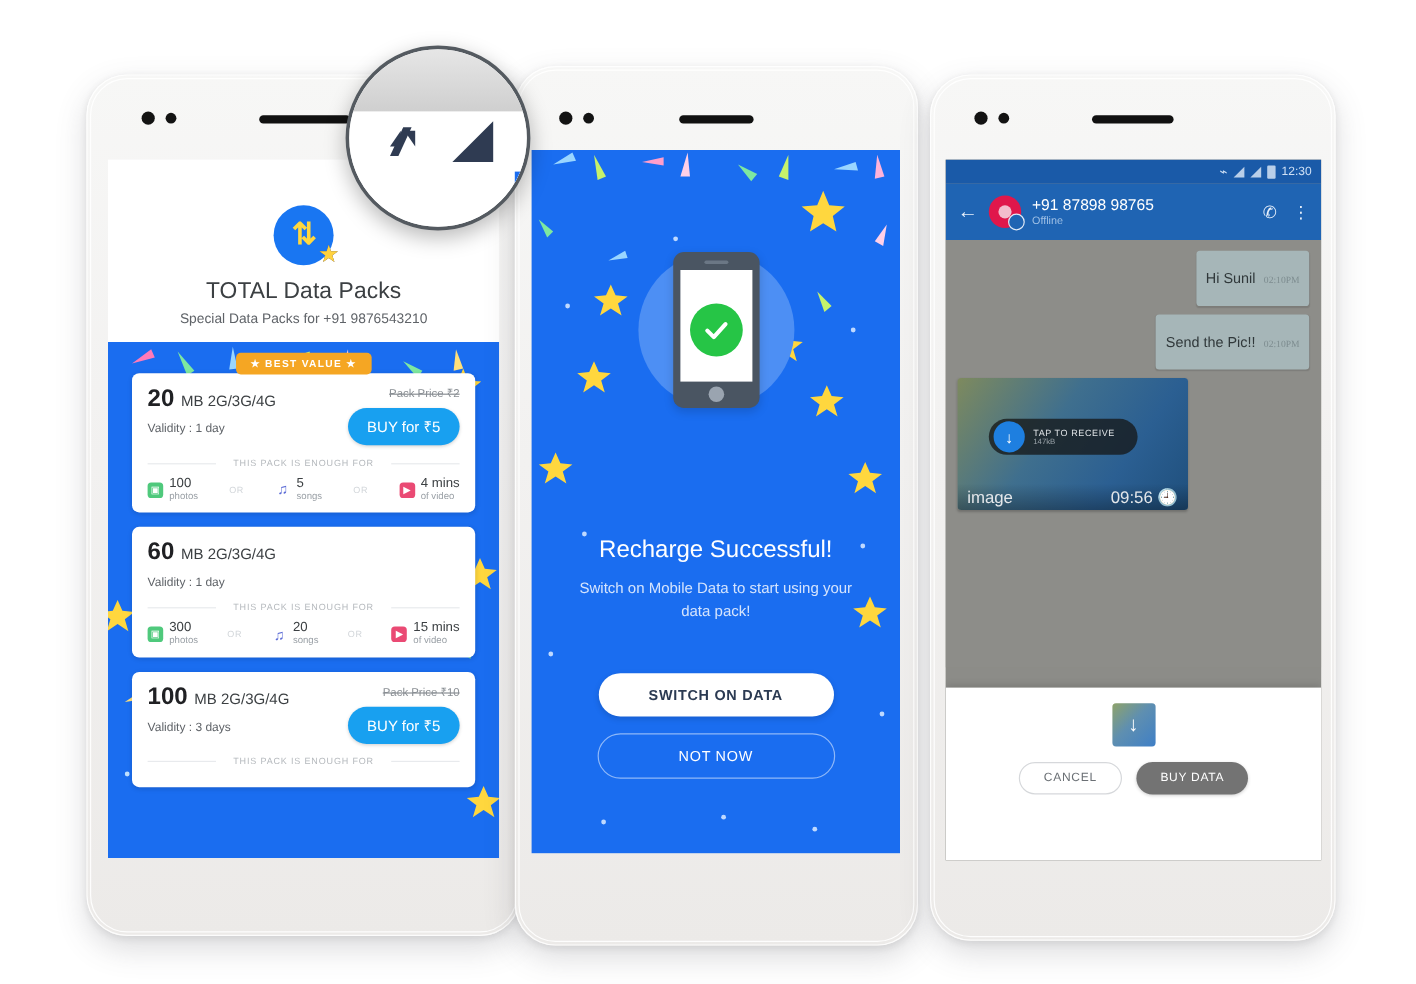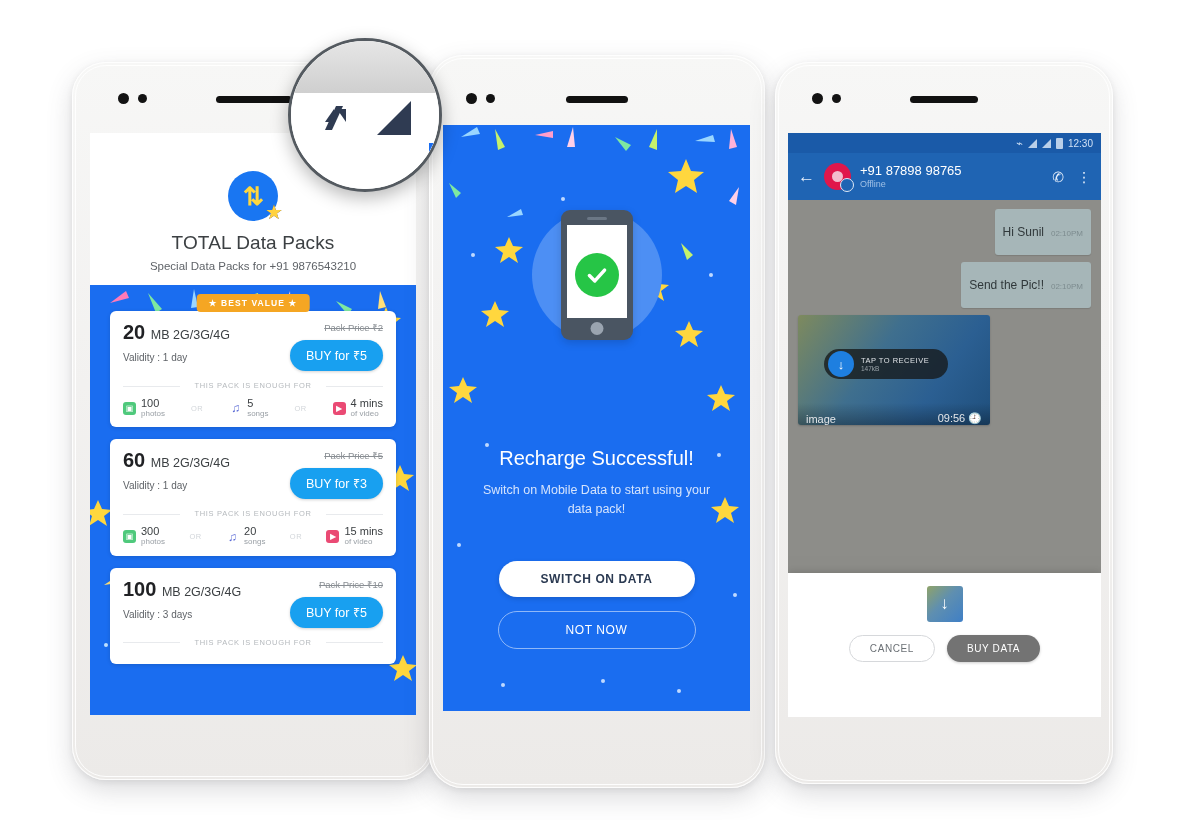--- a/index.html
+++ b/index.html
@@ -185,41 +185,41 @@
   .chat-status{font-size:9px;color:#9fc0e6;}
   .chat-icons{margin-left:auto;display:flex;align-items:center;gap:13px;
               font-size:14px;color:#e9f1fc;}
   .chat-body{position:relative;background:#8d8d89;height:338px;padding:9px 10px;}
   .bubble{
     background:#a6b6b8;border-radius:3px;padding:16px 8px;margin-bottom:7px;
     display:inline-flex;align-items:baseline;gap:7px;float:right;clear:both;
     box-shadow:0 1px 1px rgba(0,0,0,.12);
   }
   .bubble .txt{font-size:12px;color:#30383a;}
-  .bubble .meta{font-size:8px;color:#7d8c8f;white-space:nowrap;}
+  .bubble .meta{font-size:8px;color:#7d8c8f;white-space:nowrap;font-family:Liberation Serif, serif;}
   .attach{
     clear:both;width:192px;height:110px;border-radius:3px;margin-top:4px;
     background:linear-gradient(125deg,#7e8a5e 0%,#3f6f8e 40%,#2b5f92 70%,#1f4f7c 100%);
     position:relative;overflow:hidden;box-shadow:0 1px 2px rgba(0,0,0,.2);
   }
   .tap-pill{
     position:absolute;left:26px;top:34px;height:30px;width:120px;
     background:rgba(22,24,26,.78);border-radius:16px;display:flex;
     align-items:center;gap:7px;padding-left:4px;cursor:pointer;
   }
   .tap-circ{width:26px;height:26px;border-radius:50%;background:#1e7fe0;
             display:flex;align-items:center;justify-content:center;
             color:#fff;font-size:13px;flex:none;}
   .tap-t{font-size:7.5px;color:#dfe3e6;letter-spacing:.5px;line-height:1.25;}
   .tap-s{font-size:6.5px;color:#9aa3a9;}
   .att-foot{
     position:absolute;left:0;right:0;bottom:0;height:22px;padding:0 8px;
-    display:flex;align-items:flex-end;justify-content:space-between;
+    display:flex;align-items:center;justify-content:space-between;
     background:linear-gradient(0deg,rgba(0,0,0,.30),rgba(0,0,0,0));
-    color:#e4e7ea;font-size:11px;
+    color:#e4e7ea;font-size:14px;
   }
   .sheet{
     position:absolute;left:0;right:0;bottom:0;height:131px;background:#fff;
     text-align:center;padding-top:13px;box-shadow:0 -2px 6px rgba(0,0,0,.12);
   }
   .sheet-thumb{
     width:36px;height:36px;border-radius:3px;margin:0 auto;
     background:linear-gradient(135deg,#8fa36a 0%,#5f8fb0 45%,#3f7fc6 100%);
     display:flex;align-items:center;justify-content:center;color:#fff;font-size:17px;
   }
@@ -343,24 +343,20 @@
         </div>
 
         <div class="pack-card">
           <div class="pack-top">
             <div>
               <div class="pack-size">
                 <span>60</span>
                 <span class="unit">MB 2G/3G/4G</span>
               </div>
               <div class="pack-validity">Validity : 1 day</div>
-            </div>
-            <div class="pack-right">
-              <div class="pack-price">Pack Price ₹5</div>
-              <button class="buy-btn">BUY for ₹3</button>
             </div>
           </div>
           <div class="enough-label">THIS PACK IS ENOUGH FOR</div>
           <div class="usage-row">
             <div class="usage">
               <span class="ico photo">▣</span>
               <span>
                   <span class="n" style="display:block">300</span>
               <span class="l" style="display:block">photos</span>
                 </span>

